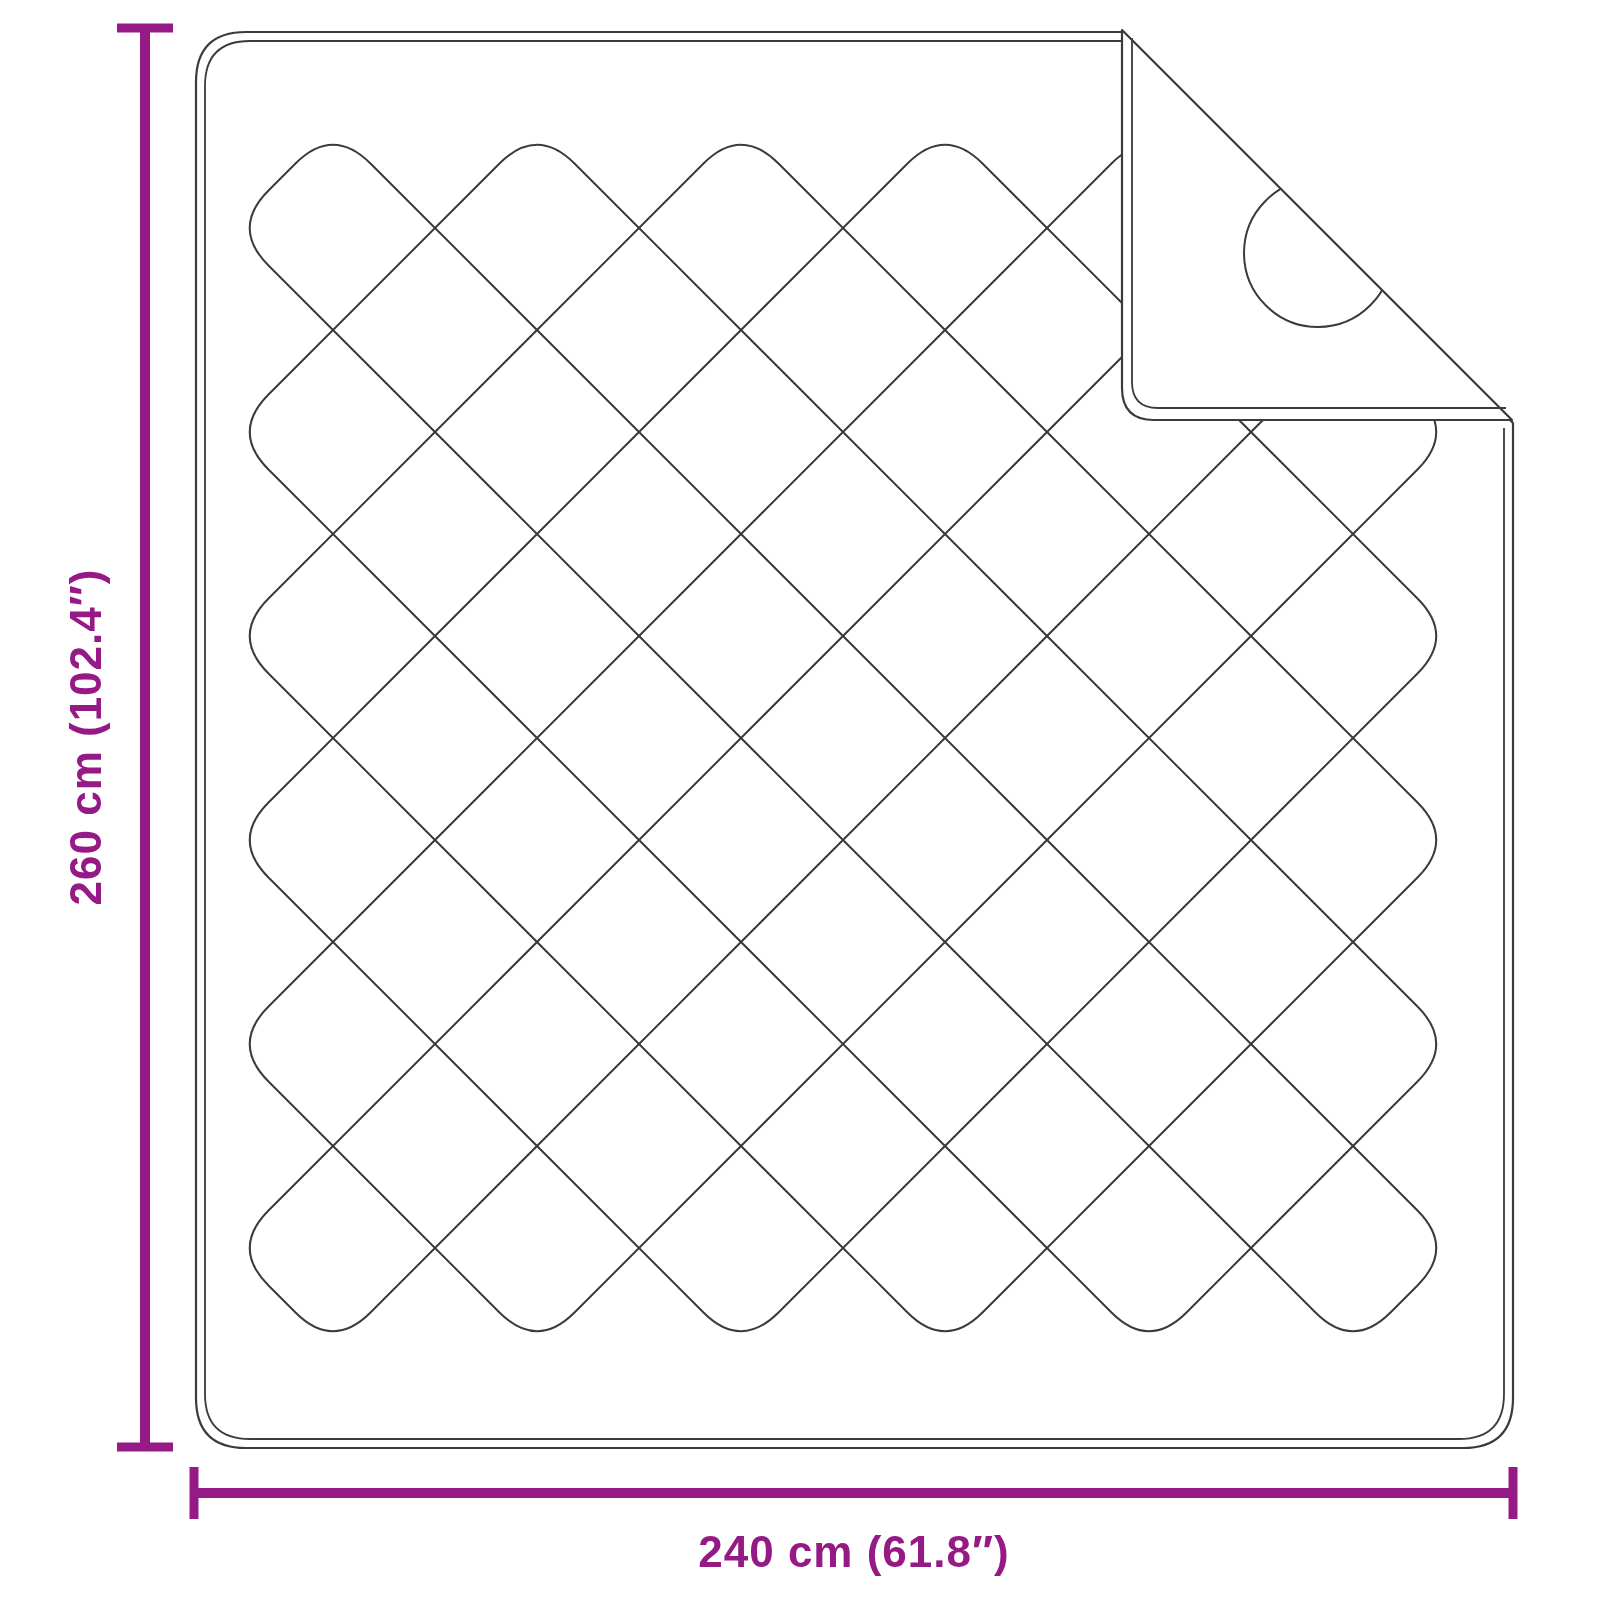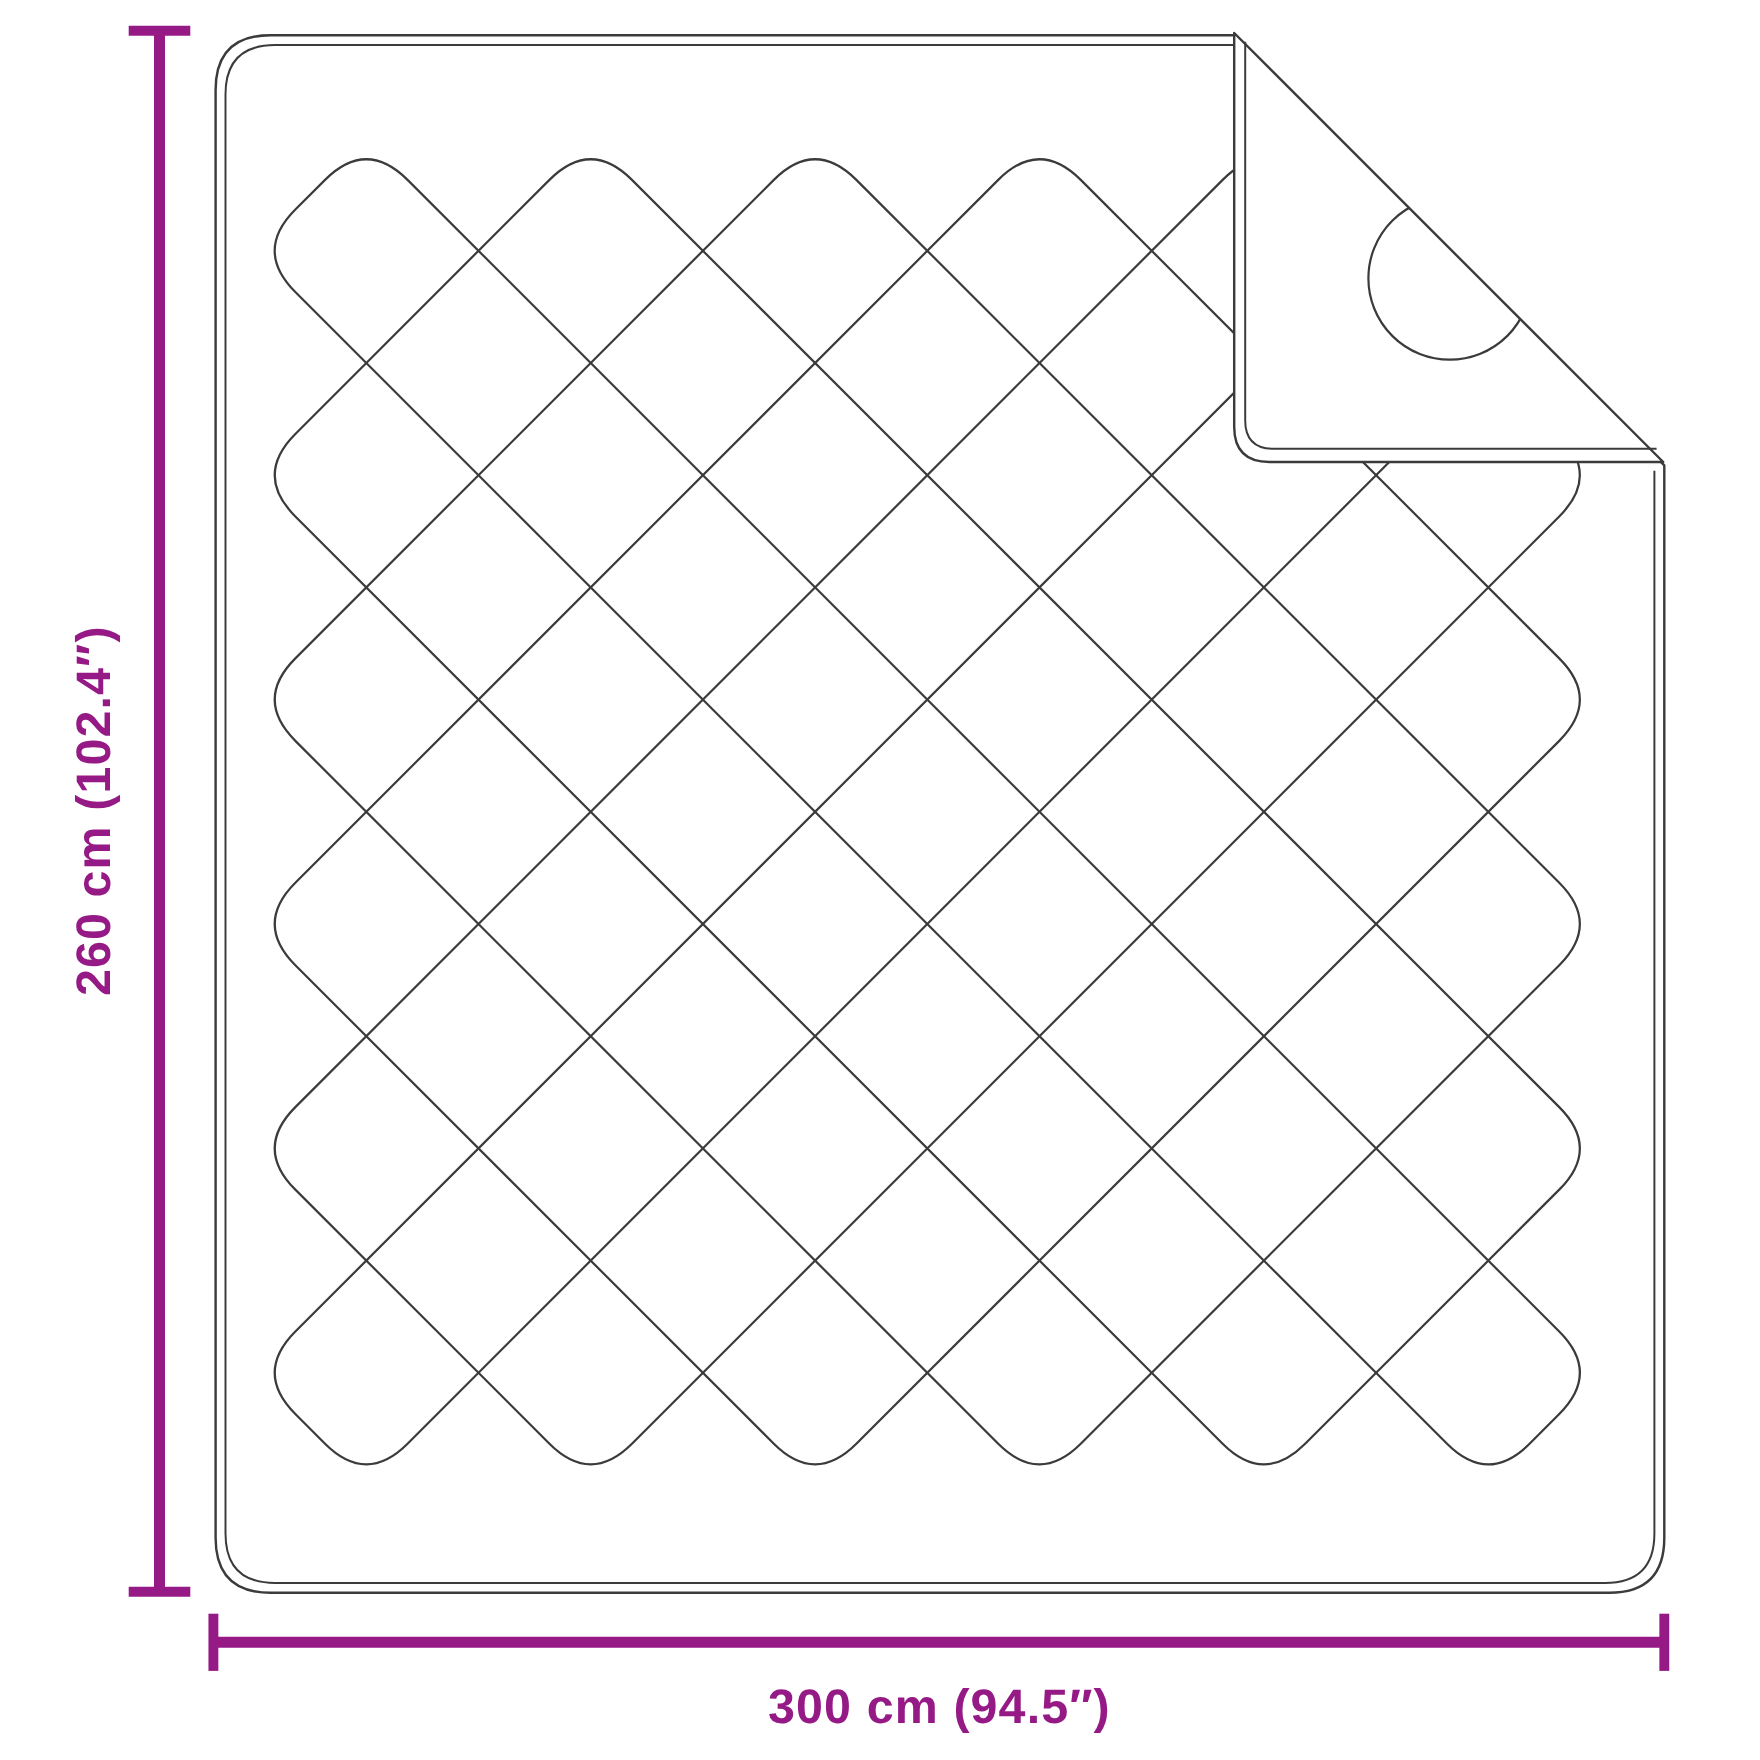--- a/index.html
+++ b/index.html
@@ -71,14 +71,14 @@
       <g stroke="#961A86" stroke-width="10">
         <line x1="145" y1="28" x2="145" y2="1447"></line>
         <line x1="117" y1="28" x2="173" y2="28" stroke-width="9"></line>
         <line x1="117" y1="1447" x2="173" y2="1447" stroke-width="9"></line>
         <line x1="194" y1="1493" x2="1513" y2="1493"></line>
         <line x1="194" y1="1467" x2="194" y2="1519" stroke-width="9"></line>
         <line x1="1513" y1="1467" x2="1513" y2="1519" stroke-width="9"></line>
       </g>
     </svg>
   <div class="dim-label vertical">260 cm (102.4″)</div>
-  <div class="dim-label horizontal">300 cm (94.5″)</div>
+  <div class="dim-label horizontal">240 cm (61.8″)</div>
 </div>
 
 </body></html>

